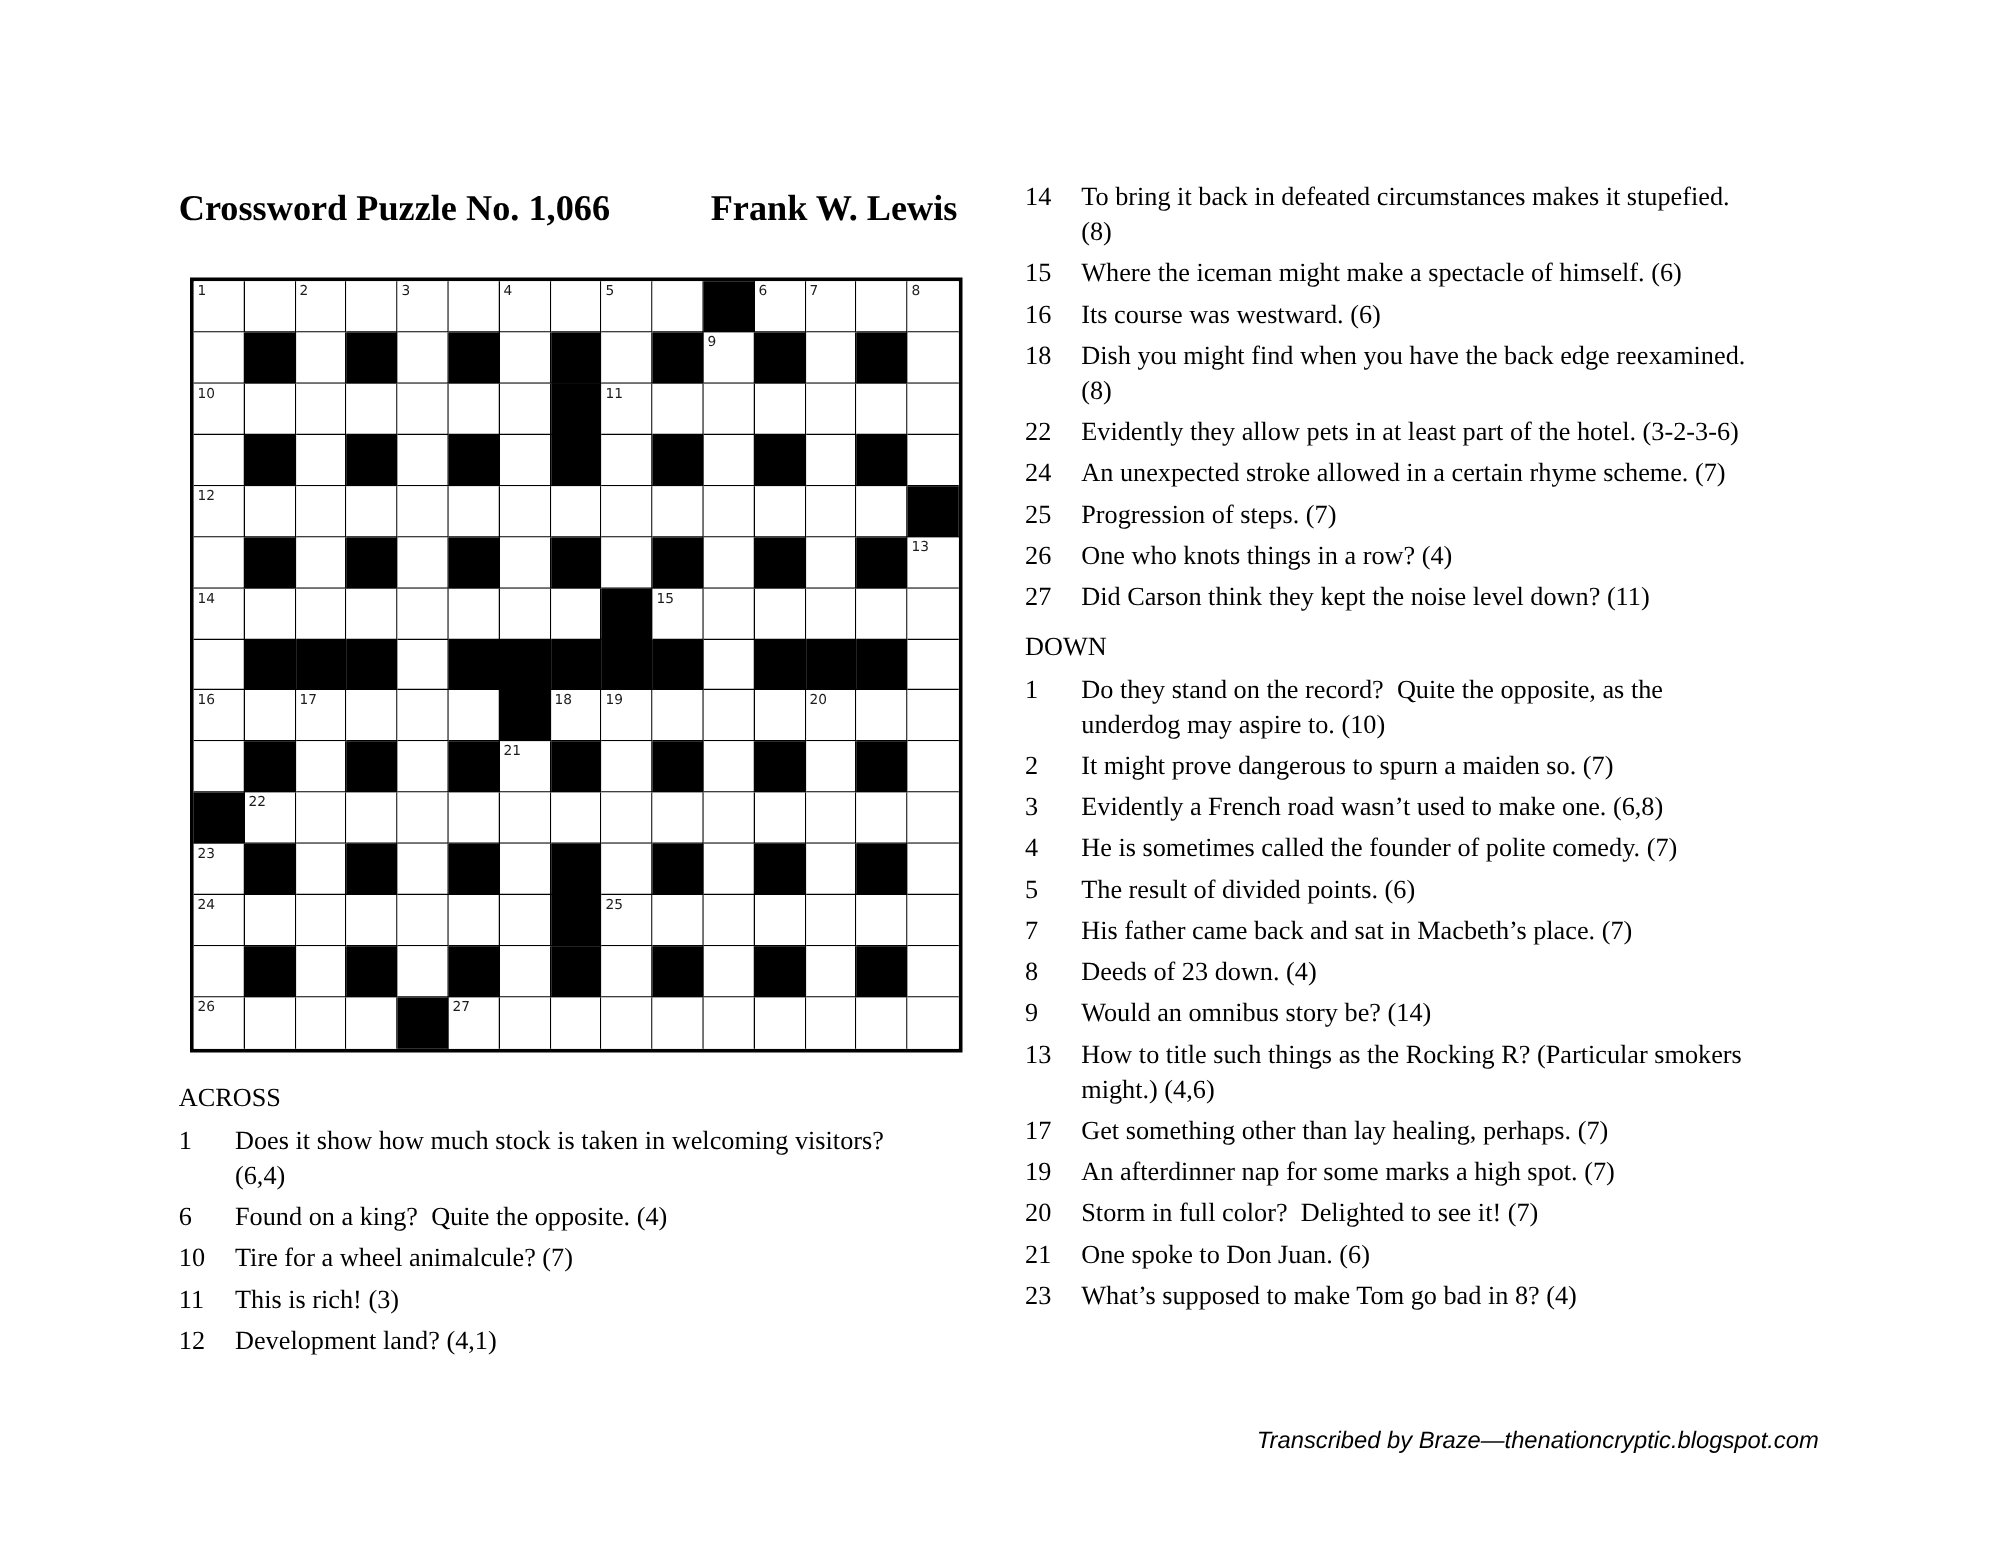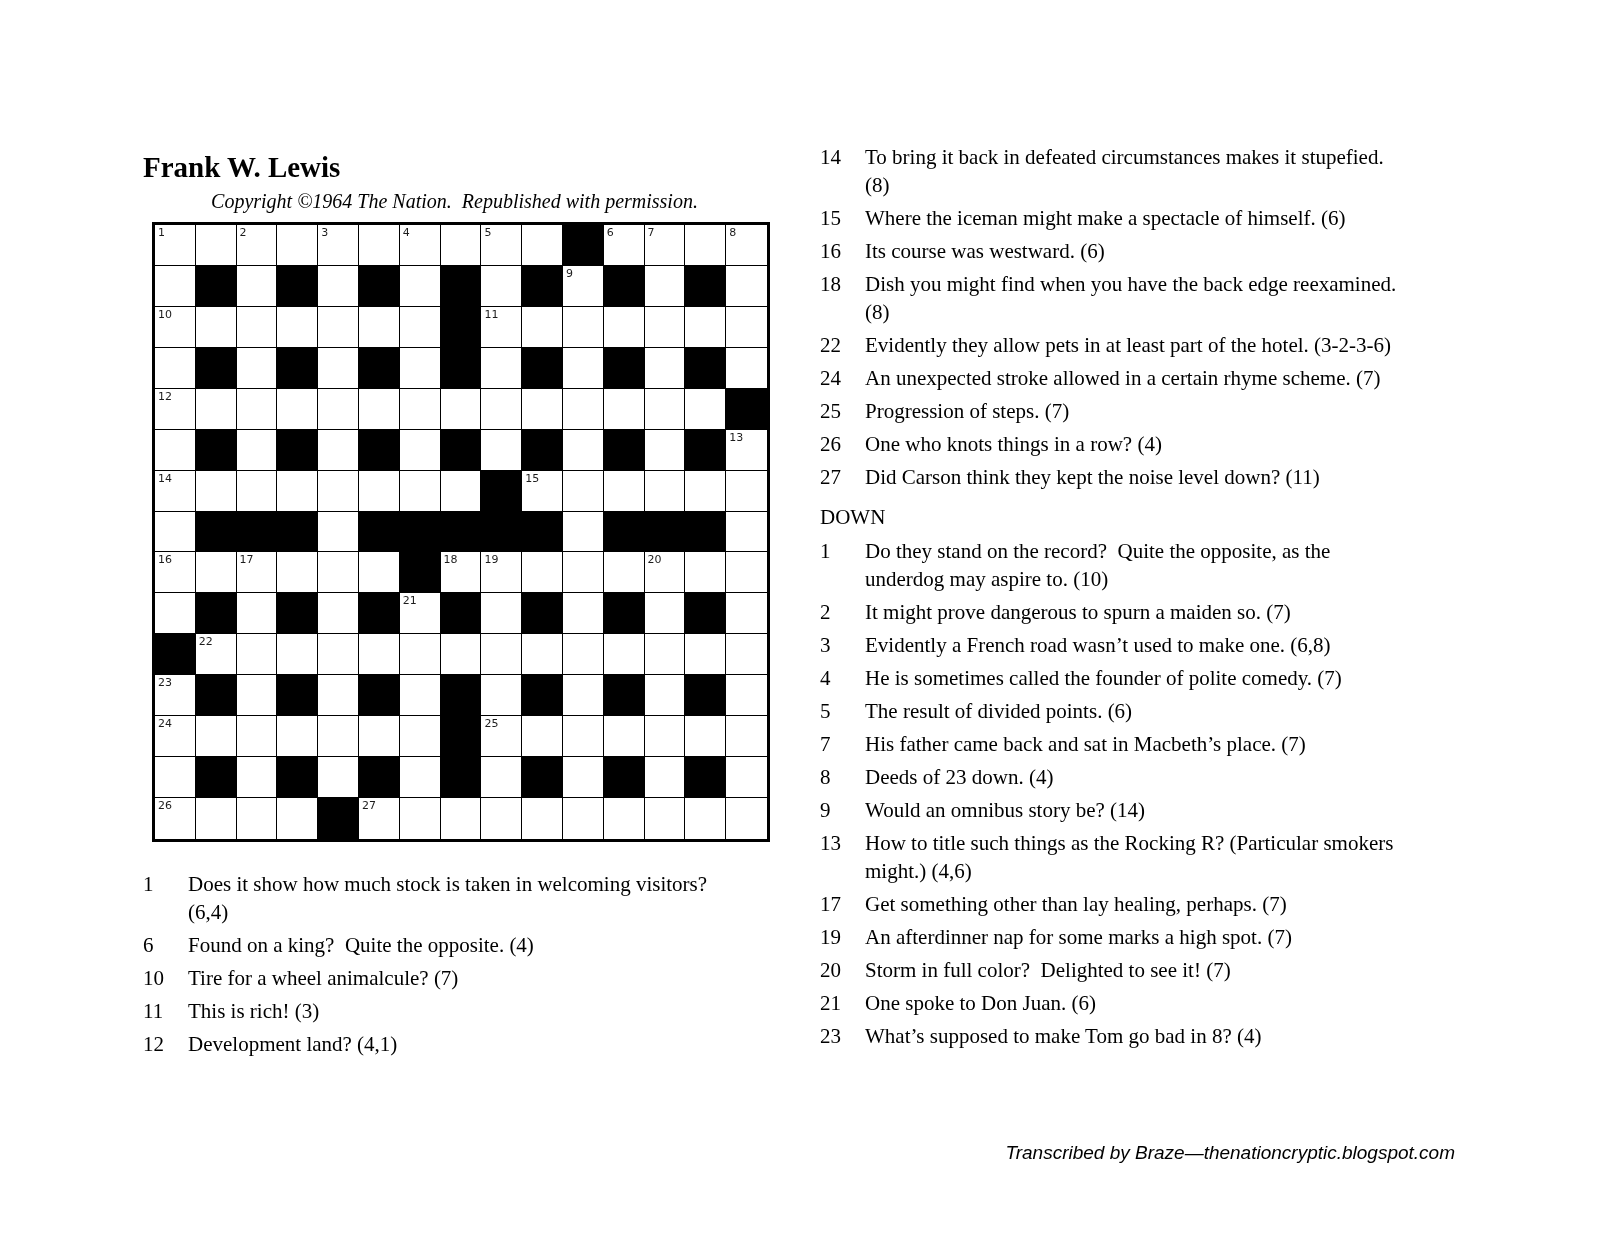--- a/index.html
+++ b/index.html
@@ -56,23 +56,23 @@
     font-family:"Liberation Sans","DejaVu Sans",sans-serif;
     font-style:italic; font-size:19px; line-height:24px;
   }
 </style>
 </head>
 <body>
 
 <div class="page">
 
   <div class="title-row">
+    <div class="h">Crossword Puzzle No. 1,066</div>
     <div class="h">Frank W. Lewis</div>
   </div>
-  <div class="subtitle">Copyright ©1964 The Nation.  Republished with permission.</div>
 
   <div id="grid">
       <div class="cell">
         <span class="num">1</span>
       </div>
       <div class="cell"></div>
       <div class="cell">
         <span class="num">2</span>
       </div>
       <div class="cell"></div>
@@ -343,20 +343,21 @@
       <div class="cell"></div>
       <div class="cell"></div>
       <div class="cell"></div>
       <div class="cell"></div>
       <div class="cell"></div>
       <div class="cell"></div>
       <div class="cell"></div>
     </div>
 
   <section id="across-section">
+    <h2 class="clue-heading">ACROSS</h2>
     <ol class="clues" id="across-left">
         <li class="clue">
           <span class="cnum">1</span>
           <span class="ctext">Does it show how much stock is taken in welcoming visitors?
 (6,4)</span>
         </li>
         <li class="clue">
           <span class="cnum">6</span>
           <span class="ctext">Found on a king?  Quite the opposite. (4)</span>
         </li>

